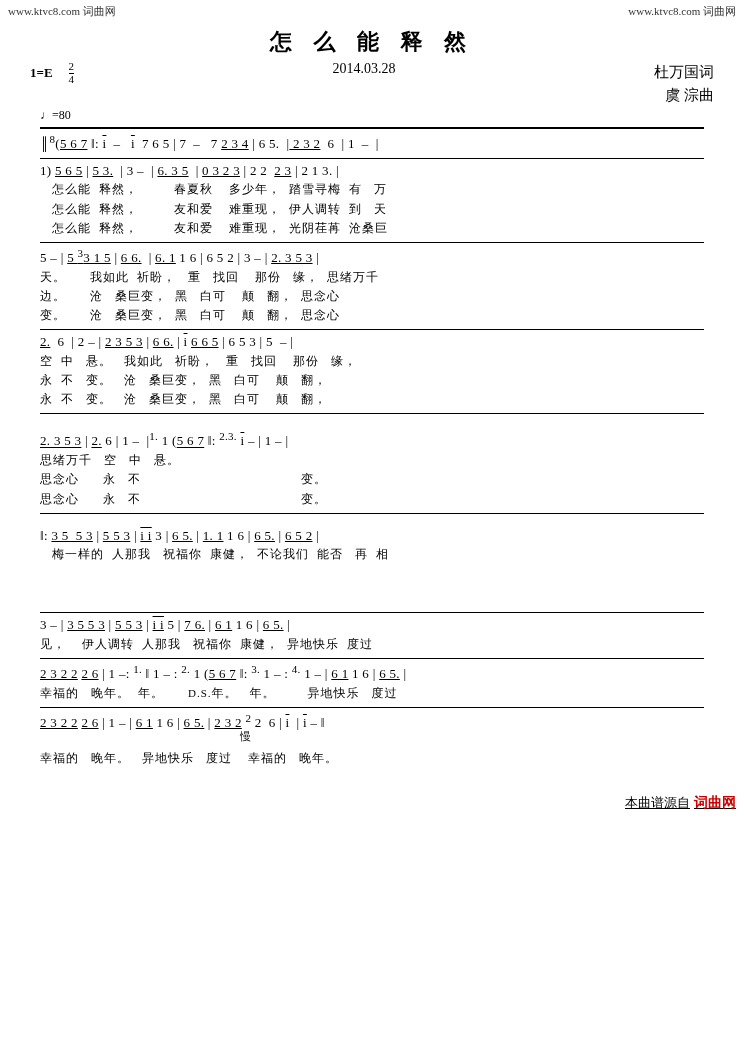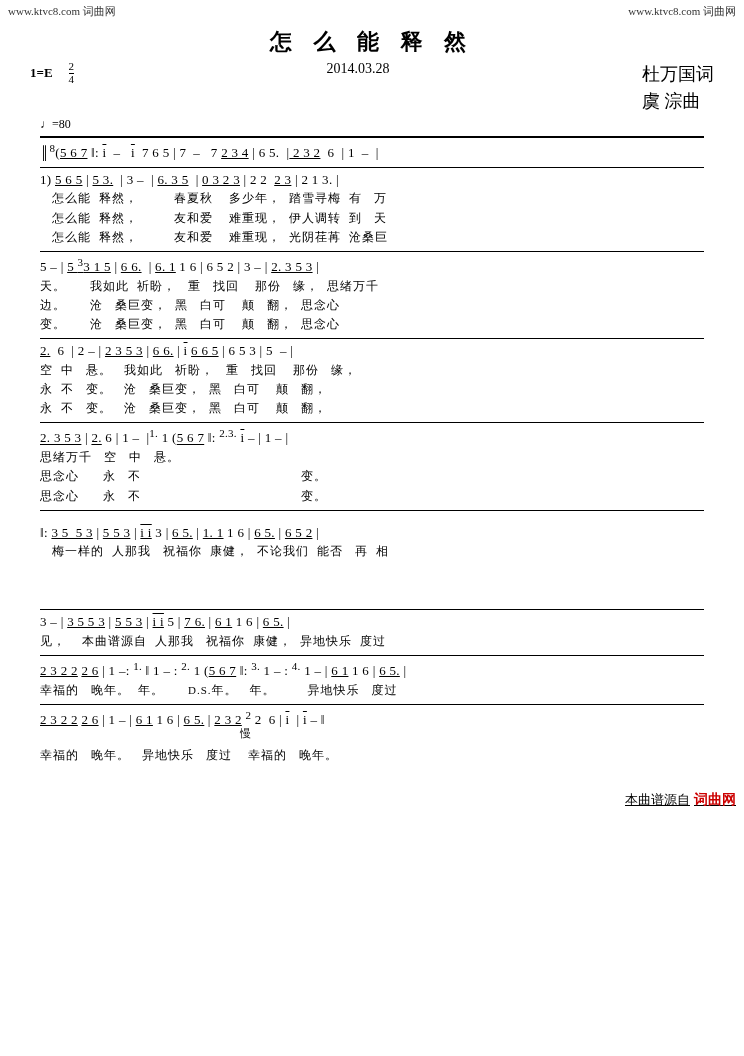--- a/index.html
+++ b/index.html
@@ -50,22 +50,22 @@
       line-height: 1;
       vertical-align: middle;
     }
     .fraction .num { border-bottom: 1px solid #000; padding-bottom: 1px; }
     .date-center {
       text-align: center;
       flex: 1;
       font-size: 14px;
     }
     .author-right {
-      text-align: left;
-      font-size: 18px;
+      text-align: right;
+      font-size: 15px;
       line-height: 1.5;
     }
     .notation-block {
       margin: 4px 0 2px 0;
     }
     .footer-row {
       display: flex;
       justify-content: flex-end;
       align-items: center;
       padding: 8px 8px 4px 12px;
@@ -152,34 +152,34 @@
     </div>
 
     <div class="notation-block">
       <div class="notation-text" style="border-top:1px solid #000; padding-top:2px;"><u>2.</u>  6  | 2 – | <u>2 3 5 3</u> | <u>6 6.</u> | <span style="text-decoration:overline;">i</span> <u>6 6 5</u> | 6 5 3 | 5  – |</div>
       <div class="lyric-text">空  中   悬。   我如此   祈盼，   重   找回    那份   缘，</div>
       <div class="lyric-text">永  不   变。   沧   桑巨变，  黑   白可    颠   翻，</div>
       <div class="lyric-text">永  不   变。   沧   桑巨变，  黑   白可    颠   翻，</div>
     </div>
 
     <div class="notation-block">
-      <div class="notation-text" style="border-top:1px solid #000; padding-top:2px;"><u>2. 3 5 3</u> | <u>2.</u> 6 | 1 –  |<span style="font-size:11px;vertical-align:super;">1.</span> 1 (<u>5 6 7</u> ‖: <span style="font-size:11px;vertical-align:super;">2.3.</span> <span style="text-decoration:overline;">i</span> – | 1 – |</div>
+      <div class="notation-text" style="border-top:1px solid #000; padding-top:14px;"><u>2. 3 5 3</u> | <u>2.</u> 6 | 1 –  |<span style="font-size:11px;vertical-align:super;">1.</span> 1 (<u>5 6 7</u> ‖: <span style="font-size:11px;vertical-align:super;">2.3.</span> <span style="text-decoration:overline;">i</span> – | 1 – |</div>
       <div class="lyric-text">思绪万千   空   中   悬。</div>
       <div class="lyric-text">思念心      永   不                                        变。</div>
       <div class="lyric-text">思念心      永   不                                        变。</div>
     </div>
 
     <div class="notation-block">
       <div class="notation-text" style="border-top:1px solid #000; padding-top:12px;">‖: <u>3 5  5 3</u> | <u>5 5 3</u> | <span style="text-decoration:overline;"><u>i i</u></span> 3 | <u>6 5.</u> | <u>1. 1</u> 1 6 | <u>6 5.</u> | <u>6 5 2</u> |</div>
       <div class="lyric-text">   梅一样的  人那我   祝福你  康健，  不论我们  能否   再  相</div>
     </div>
 
     <div class="notation-block">
       <div class="notation-text" style="border-top:1px solid #000; padding-top:2px;margin-top:48px;">3 – | <u>3 5 5 3</u> | <u>5 5 3</u> | <span style="text-decoration:overline;"><u>i i</u></span> 5 | <u>7 6.</u> | <u>6 1</u> 1 6 | <u>6 5.</u> |</div>
-      <div class="lyric-text">见，    本曲谱源自  人那我   祝福你  康健，  异地快乐  度过</div>
+      <div class="lyric-text">见，    伊人调转  人那我   祝福你  康健，  异地快乐  度过</div>
     </div>
 
     <div class="notation-block">
       <div class="notation-text" style="border-top:1px solid #000; padding-top:2px;"><u>2 3 2 2</u> <u>2 6</u> | 1 –: <span style="font-size:11px;vertical-align:super;">1.</span> ‖ 1 – : <span style="font-size:11px;vertical-align:super;">2.</span> 1 (<u>5 6 7</u> ‖: <span style="font-size:11px;vertical-align:super;">3.</span> 1 – : <span style="font-size:11px;vertical-align:super;">4.</span> 1 – | <u>6 1</u> 1 6 | <u>6 5.</u> |</div>
       <div class="lyric-text">幸福的   晚年。  年。      <span style="font-size:11px;">D.S.</span>年。   年。        异地快乐   度过</div>
     </div>
 
     <div class="notation-block">
       <div class="notation-text" style="border-top:1px solid #000; padding-top:2px;"><u>2 3 2 2</u> <u>2 6</u> | 1 – | <u>6 1</u> 1 6 | <u>6 5.</u> | <u>2 3 2</u> <span style="font-size:11px;vertical-align:super;">2</span> 2  6 | <span style="text-decoration:overline;">i</span>  | <span style="text-decoration:overline;">i</span> – ‖</div>
       <div style="font-size:11px; position:relative; left:200px; top:-5px; display:inline-block;">慢</div>

